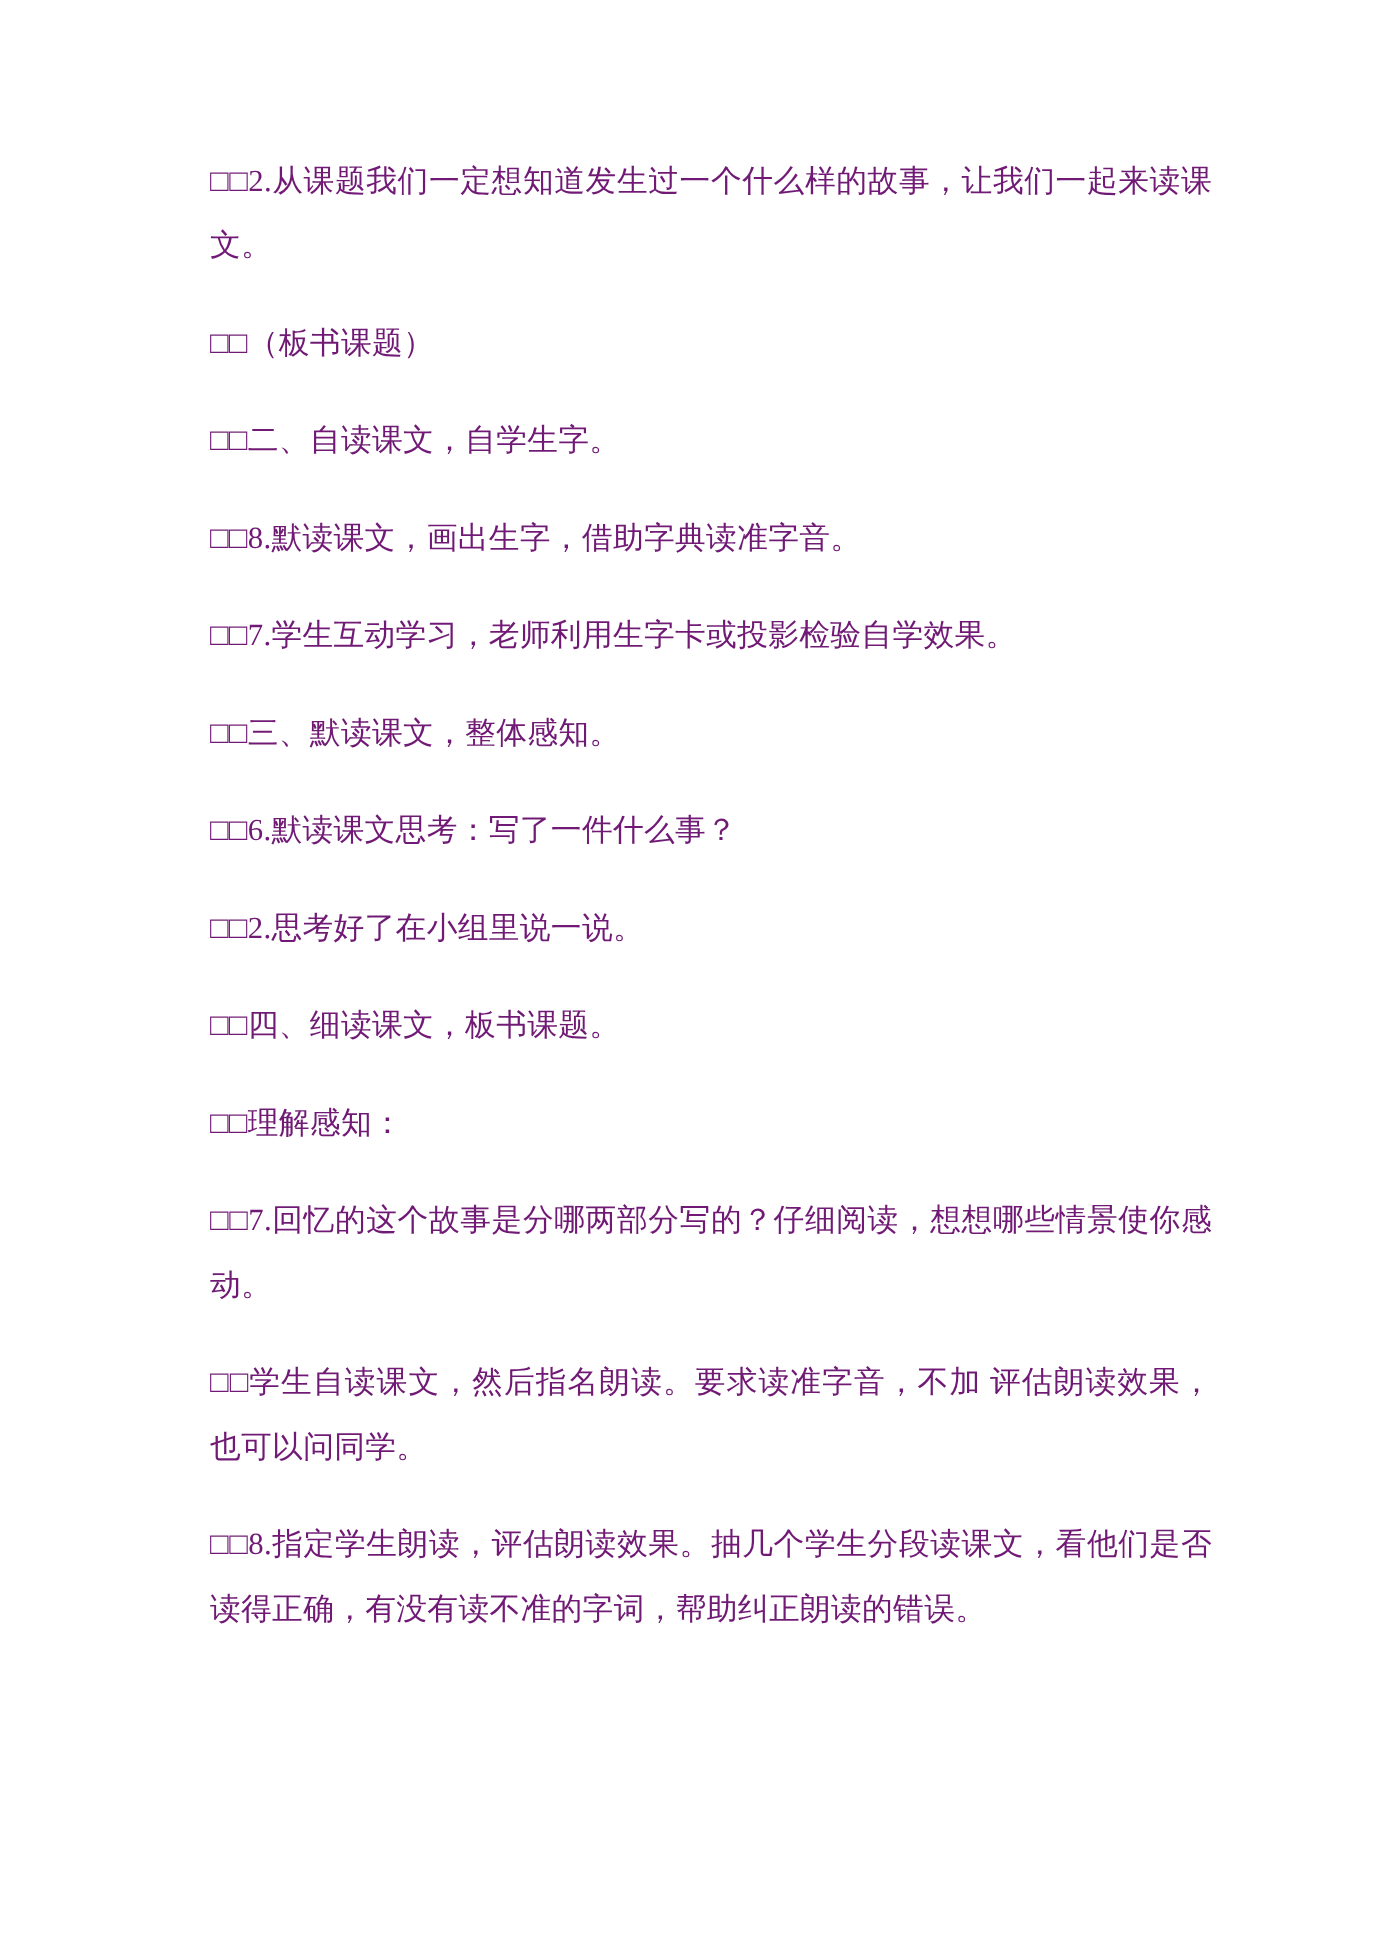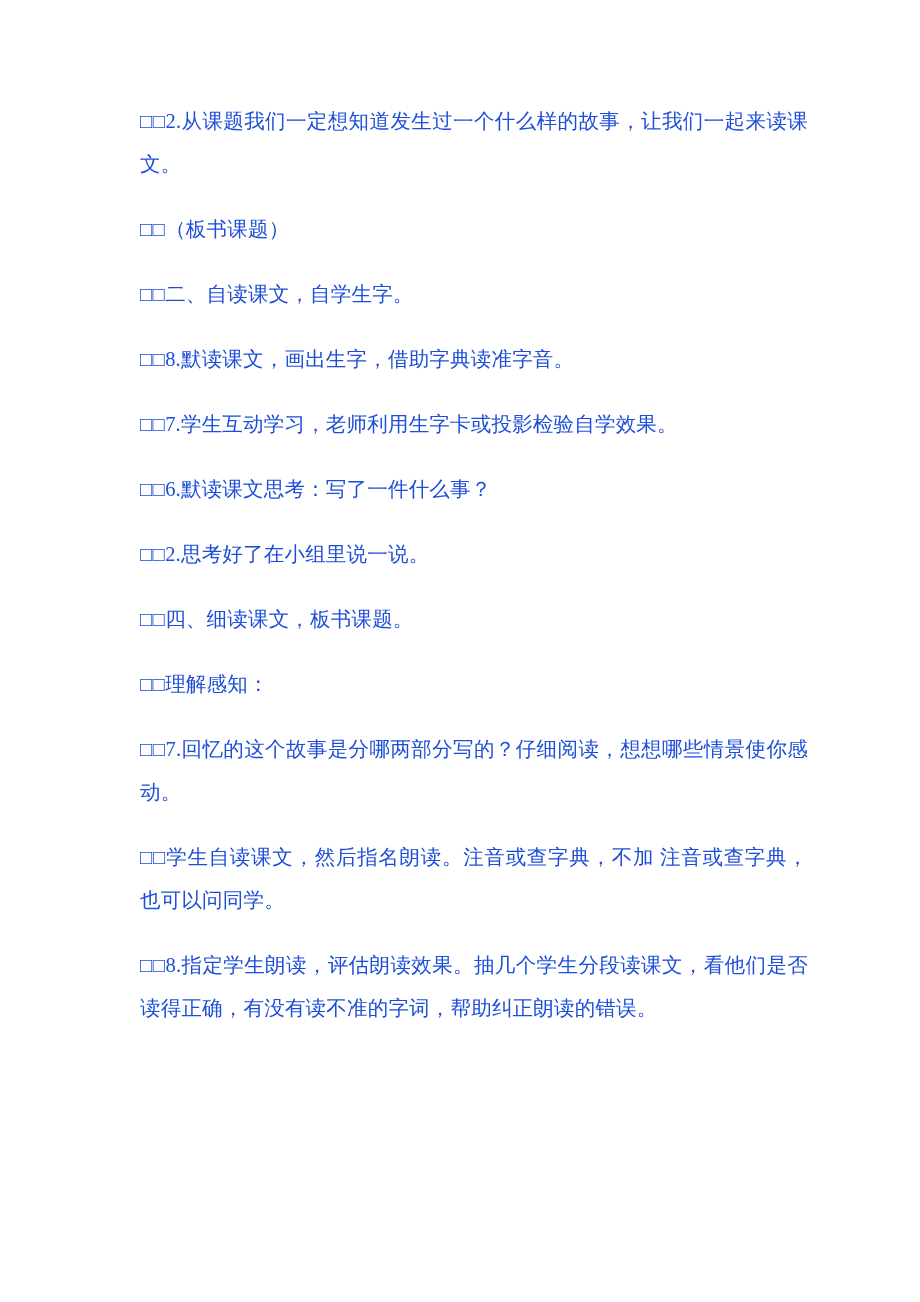--- a/index.html
+++ b/index.html
@@ -24,37 +24,38 @@
   .doc-body {
     display: block;
   }
   .para {
     font-size: 20.5px;
     line-height: 43px;
     letter-spacing: 0.2px;
     margin: 0 0 22px 0;
     text-align: justify;
     word-break: break-all;
-    color: #1d4ed8;
+    color: #701a75;
   }
   .para:last-child {
     margin-bottom: 0;
   }
 </style>
 </head>
 <body>
 
 <div class="page">
   <div class="doc-body">
     <p class="para">□□2.从课题我们一定想知道发生过一个什么样的故事，让我们一起来读课文。</p>
     <p class="para">□□（板书课题）</p>
     <p class="para">□□二、自读课文，自学生字。</p>
     <p class="para">□□8.默读课文，画出生字，借助字典读准字音。</p>
     <p class="para">□□7.学生互动学习，老师利用生字卡或投影检验自学效果。</p>
+    <p class="para">□□三、默读课文，整体感知。</p>
     <p class="para">□□6.默读课文思考：写了一件什么事？</p>
     <p class="para">□□2.思考好了在小组里说一说。</p>
     <p class="para">□□四、细读课文，板书课题。</p>
     <p class="para">□□理解感知：</p>
     <p class="para">□□7.回忆的这个故事是分哪两部分写的？仔细阅读，想想哪些情景使你感动。</p>
-    <p class="para">□□学生自读课文，然后指名朗读。注音或查字典，不加 注音或查字典，也可以问同学。</p>
+    <p class="para">□□学生自读课文，然后指名朗读。要求读准字音，不加 评估朗读效果，也可以问同学。</p>
     <p class="para">□□8.指定学生朗读，评估朗读效果。抽几个学生分段读课文，看他们是否读得正确，有没有读不准的字词，帮助纠正朗读的错误。</p>
   </div>
 </div>
 
 </body></html>

